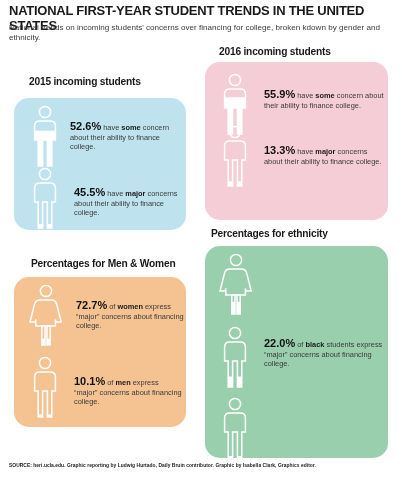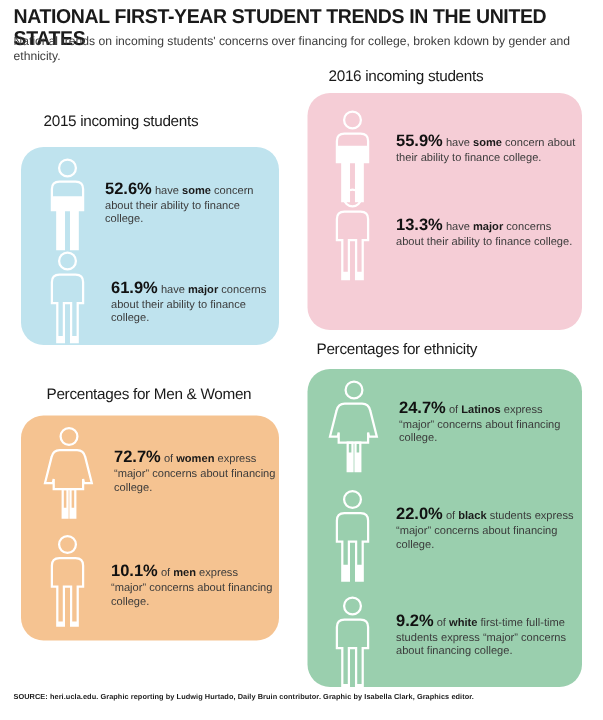--- a/index.html
+++ b/index.html
@@ -22,21 +22,21 @@
     line-height:15px;
     transform:scaleX(0.97);transform-origin:left top;
   }
   .subtitle{
     position:absolute;left:9px;top:23px;width:386px;
     font-size:8.1px;line-height:10.4px;color:#3b3b3b;
   }
 
   
   .sec-head{
-    position:absolute;font-size:10.2px;font-weight:normal;color:#1a1a1a;
+    position:absolute;font-size:10.2px;font-weight:bold;color:#1a1a1a;
     letter-spacing:-0.2px;white-space:nowrap;
   }
   #head-2015{left:29px;top:76px;}
   #head-2016{left:219px;top:46px;}
   #head-gender{left:31px;top:258px;}
   #head-ethnicity{left:211px;top:228px;}
 
   
   .panel{position:absolute;border-radius:15px;}
   #panel-2015{left:14px;top:98px;width:172px;height:132px;background:#bfe3ee;}
@@ -107,21 +107,21 @@
         </g>
         <g clip-path="url(#c2)">
           <g fill="#ffffff">
             <circle cx="21" cy="8" r="6.3"></circle>
             <path d="M10.6 22 q0-5 5-5 h10.8 q5 0 5 5 v14 h-3.6 v26 h-4.4 v-26 h-4.8 v26 h-4.4 v-26 h-3.6 z"></path>
           </g>
         </g>
       </svg>
     </div>
     <div class="txt" style="width:112px;margin-left:8px;padding-top:22px;">
-      <span class="pct">61.9%</span><span> have  </span><b>major</b><span> concerns about their ability to finance college.</span>
+      <span class="pct">45.5%</span><span> have  </span><b>major</b><span> concerns about their ability to finance college.</span>
     </div>
   </div>
 
   <div class="sec-head" id="head-2016">2016 incoming students</div>
   <div class="panel" id="panel-2016"></div>
 
   <div class="row" style="left:214px;top:72px;width:172px;">
     <div class="fig">
       <svg class="person" width="42" height="66" viewBox="0 0 42 66">
         <defs>
@@ -248,23 +248,20 @@
         <g clip-path="url(#c7)">
           <g fill="#ffffff">
             <circle cx="22" cy="8" r="6.3"></circle>
             <path d="M16.6 17 h10.8 q4.4 0 5.4 4.6 l4.4 17.4 h-5.2 l-0.6 -2.6 v6.6 h-19.6 v-6.6 l-0.6 2.6 h-5.2 l4.4 -17.4 q1-4.6 5.4 -4.6 z"></path>
             <path d="M17.8 43 h3.2 v19 h-3.2 z"></path>
             <path d="M23 43 h3.2 v19 h-3.2 z"></path>
           </g>
         </g>
       </svg>
     </div>
-    <div class="txt" style="width:120px;margin-left:8px;padding-top:16px;">
-      <span class="pct">24.7%</span><span> of </span><b>Latinos</b><span> express “major” concerns about financing college.</span>
-    </div>
   </div>
 
   <div class="row" style="left:214px;top:325px;width:172px;">
     <div class="fig">
       <svg class="person" width="42" height="66" viewBox="0 0 42 66">
         <defs>
             <clipPath id="c8">
               <rect x="0" y="51.48" width="42" height="14.52"></rect>
             </clipPath>
           </defs>
@@ -298,20 +295,17 @@
           <path d="M10.6 22 q0-5 5-5 h10.8 q5 0 5 5 v14 h-3.6 v26 h-4.4 v-26 h-4.8 v26 h-4.4 v-26 h-3.6 z"></path>
         </g>
         <g clip-path="url(#c9)">
           <g fill="#ffffff">
             <circle cx="21" cy="8" r="6.3"></circle>
             <path d="M10.6 22 q0-5 5-5 h10.8 q5 0 5 5 v14 h-3.6 v26 h-4.4 v-26 h-4.8 v26 h-4.4 v-26 h-3.6 z"></path>
           </g>
         </g>
       </svg>
     </div>
-    <div class="txt" style="width:124px;margin-left:8px;padding-top:14px;">
-      <span class="pct">9.2%</span><span> of </span><b>white</b><span> first-time full-time students express “major” concerns about financing college.</span>
-    </div>
   </div>
 
   <div style="position:absolute;left:9px;top:463px;width:388px;font-size:4.9px;font-weight:bold;color:#1a1a1a;letter-spacing:0.05px;white-space:nowrap;">SOURCE: heri.ucla.edu. Graphic reporting by Ludwig Hurtado, Daily Bruin contributor. Graphic by Isabella Clark, Graphics editor.</div>
 
 </div>
 
 </body></html>

